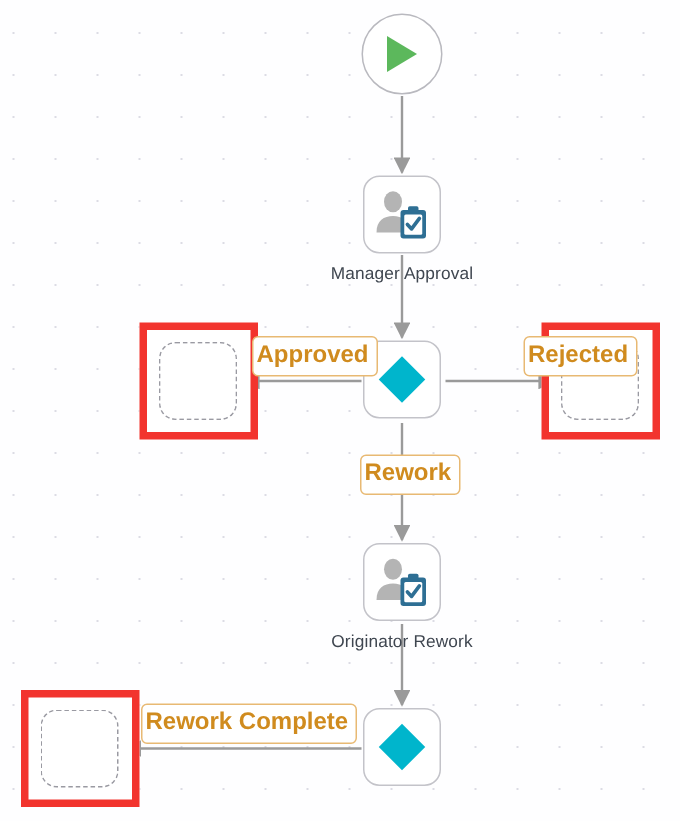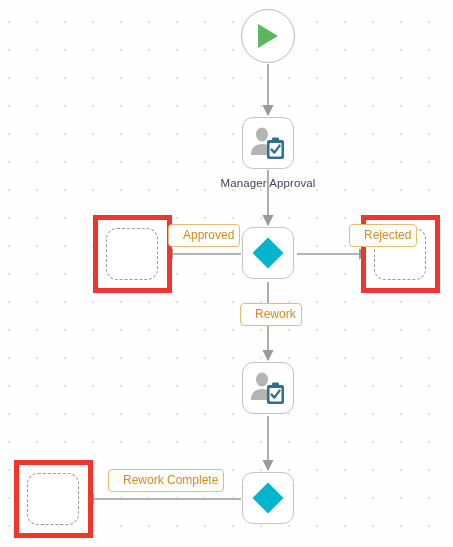--- a/index.html
+++ b/index.html
@@ -100,25 +100,26 @@
     letter-spacing: 0.1px;
   }
 
   
   .edge-label {
     position: absolute;
     background: #ffffff;
     border: 1px solid #e8b973;
     border-radius: 4px;
     color: #d08b1e;
-    font-size: 12px;
+    font-size: 16px;
     line-height: 1;
-    padding: 4px 5px 5px 14px;
+    padding: 4px 5px 5px 2px;
     white-space: nowrap;
     box-sizing: border-box;
+    font-weight: bold;
   }
 </style>
 </head>
 <body>
 
 <div id="canvas">
 
   <svg class="svg-layer" viewBox="0 0 453 547" xmlns="http://www.w3.org/2000/svg">
     <defs>
       <marker id="arrow" viewBox="0 0 10 10" refX="9" refY="5" markerWidth="7" markerHeight="7" orient="auto-start-reverse">
@@ -184,24 +185,25 @@
   <div class="node task-node" style="left:242px; top:362px;">
     <svg width="36" height="34" viewBox="0 0 36 34">
       <ellipse cx="12" cy="8.5" rx="6" ry="7" fill="#b4b4b4"></ellipse>
       <path d="M 1 29 C 1 21 6 18 12 18 C 18 18 23 21 23 29 Z" fill="#b4b4b4"></path>
       <rect x="17" y="14" width="17" height="19" rx="2" fill="#2e6f94"></rect>
       <rect x="22" y="11.5" width="7" height="4" rx="1.2" fill="#2e6f94"></rect>
       <rect x="19.5" y="17" width="12" height="13.5" rx="1" fill="#ffffff"></rect>
       <path d="M 21.6 23.6 L 24.4 26.6 L 29.6 19.6" stroke="#2e6f94" stroke-width="2.4" fill="none" stroke-linecap="round" stroke-linejoin="round"></path>
     </svg>
   </div>
+  <div class="node-label" style="left:168px; top:422px; width:200px;">Originator Rework</div>
 
   <div class="node gateway-node" style="left:242px; top:472px;">
     <svg width="34" height="34" viewBox="0 0 34 34">
       <path d="M 17 1.5 L 32.5 17 L 17 32.5 L 1.5 17 Z" fill="#00b5cc"></path>
     </svg>
   </div>
 
   <div class="highlight-frame" style="left:14px; top:460px; width:79px; height:78px;"></div>
   <div class="node placeholder-node" style="left:27px; top:473px;"></div>
-  <div class="edge-label" style="left:108px; top:469px;">Rework Complete</div>
+  <div class="edge-label" style="left:94px; top:469px;">Rework Complete</div>
 
 </div>
 
 </body></html>

